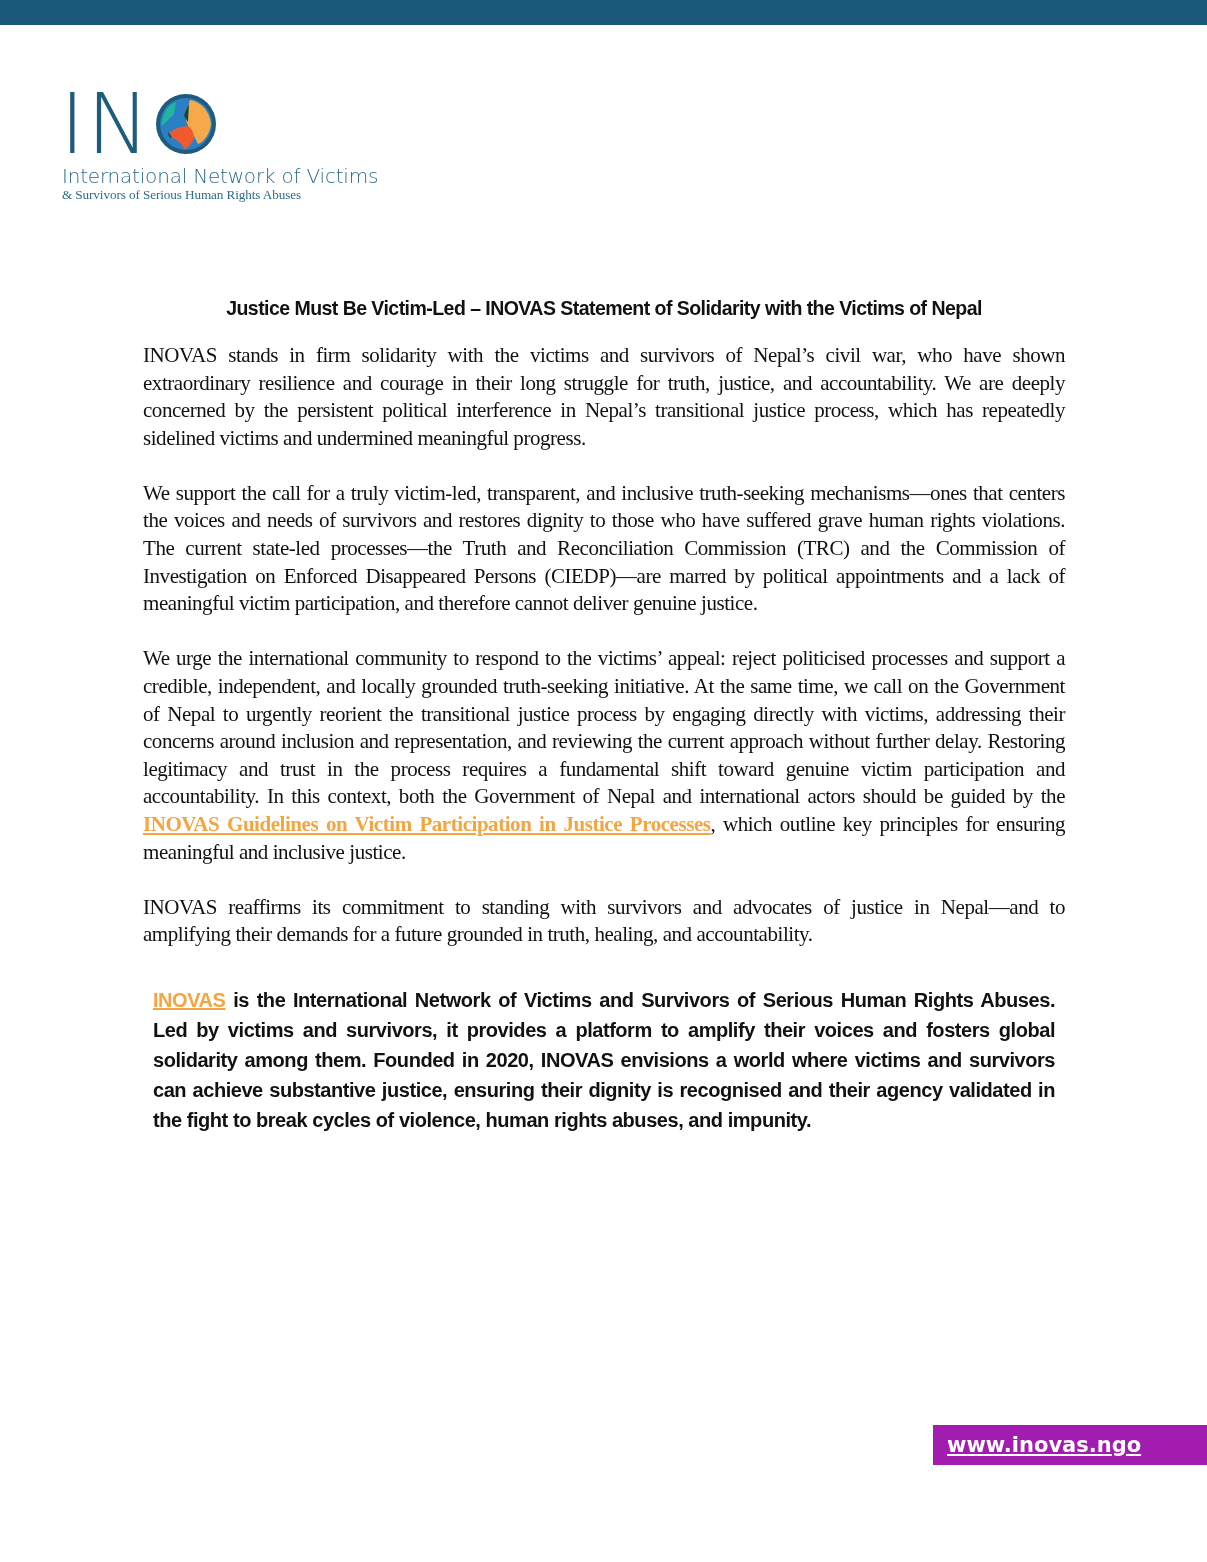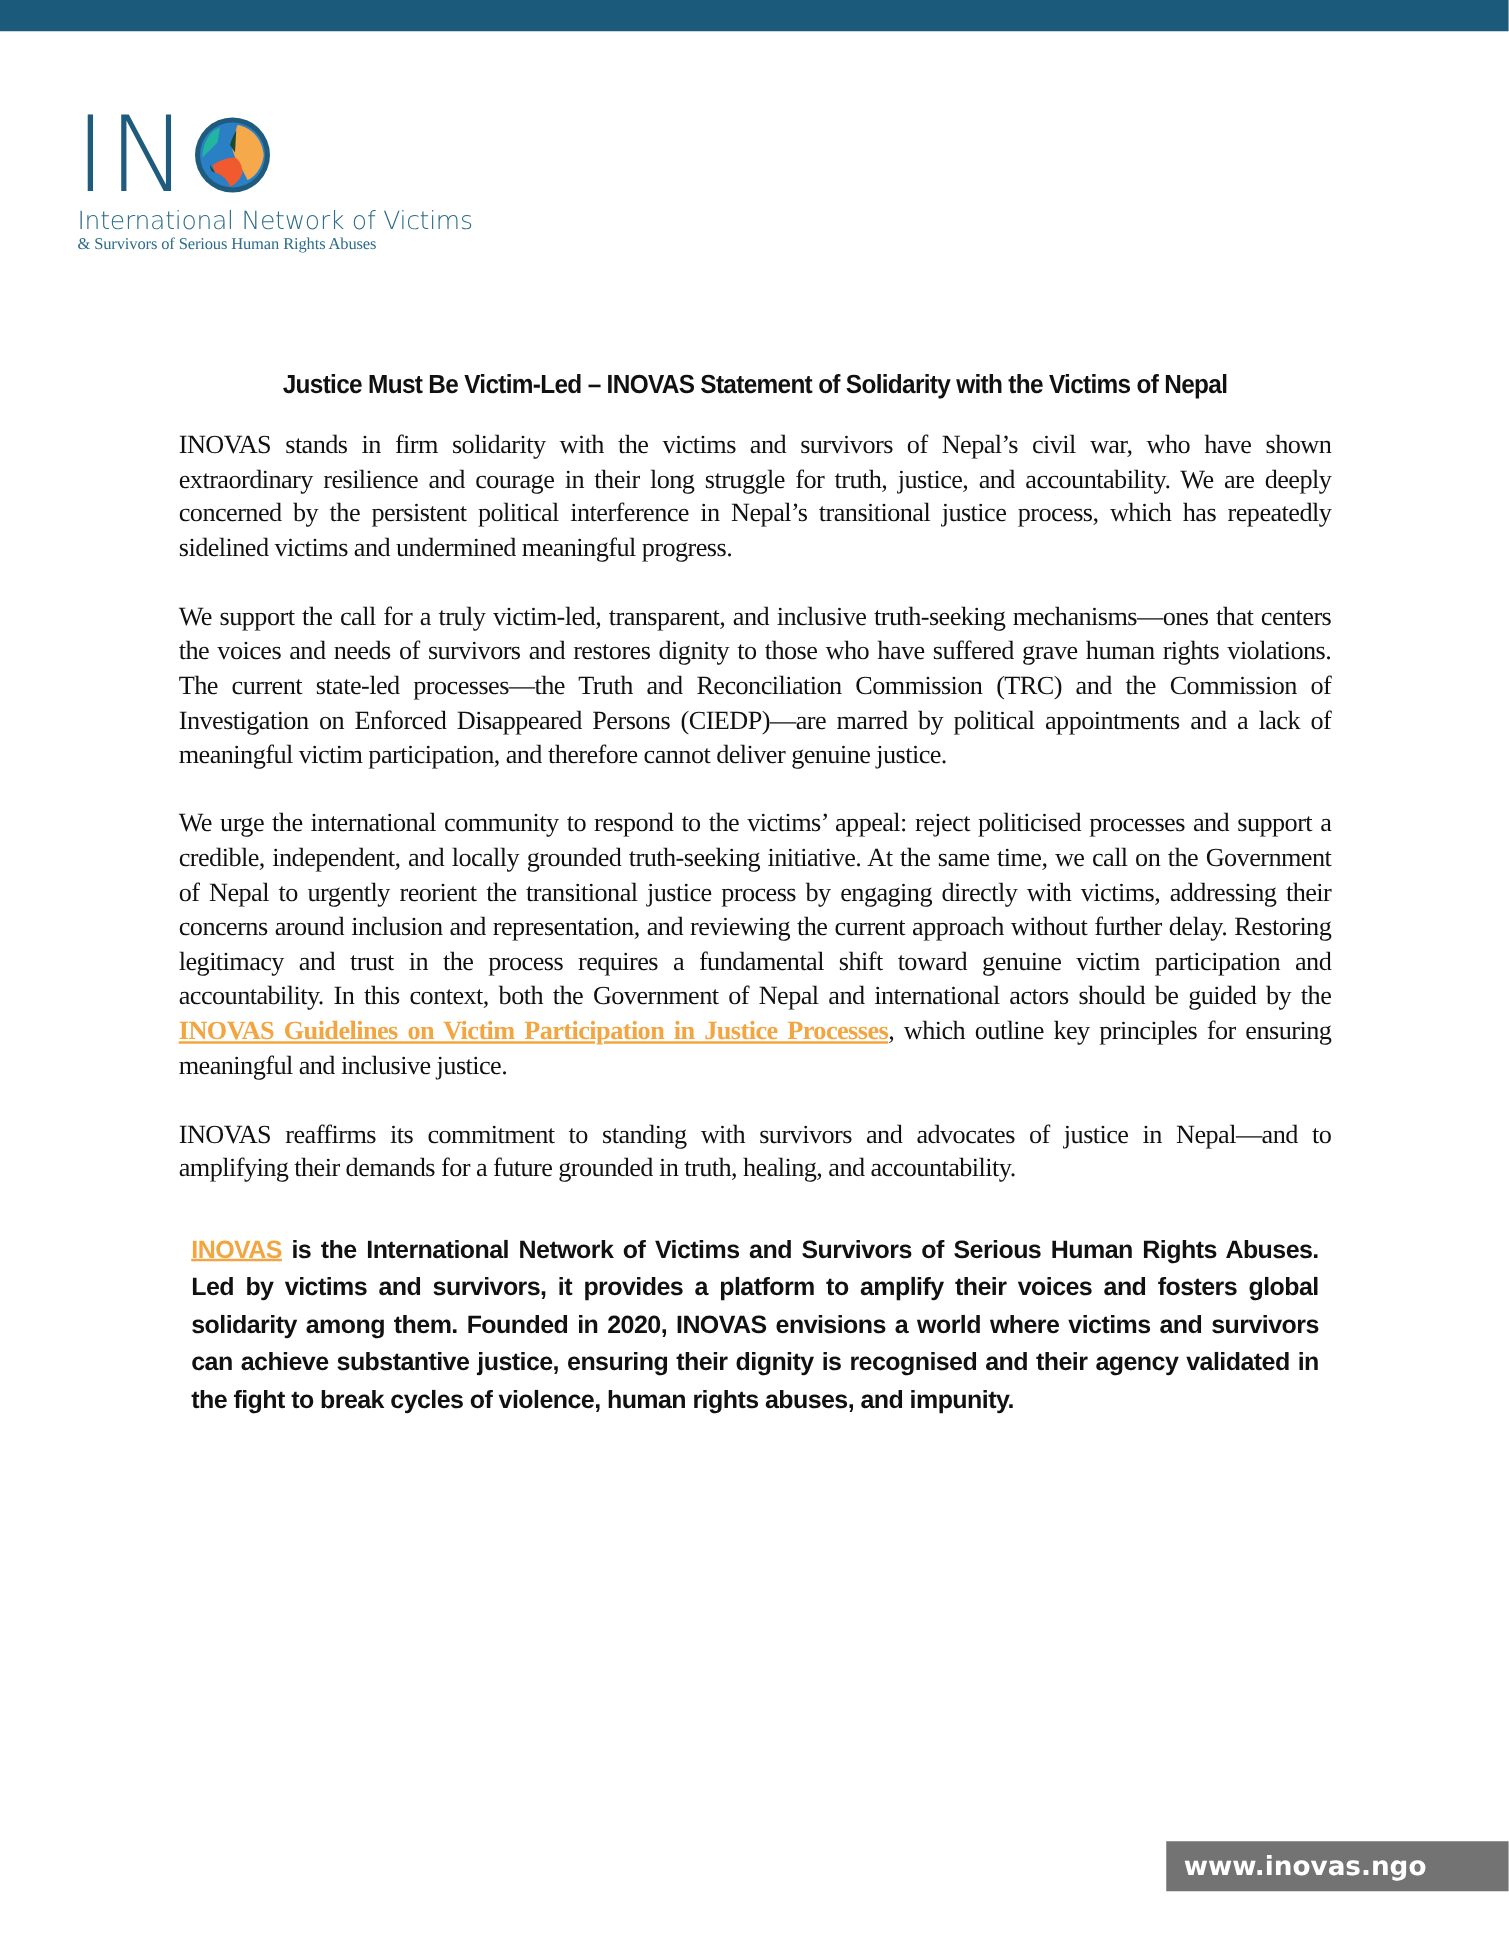--- a/index.html
+++ b/index.html
@@ -19,23 +19,23 @@
   .content { position: absolute; left: 143px; top: 294px; width: 922px; }
   .title { text-align: center; font-weight: bold; font-size: 21px; line-height: 28px; margin: 0;
            letter-spacing: -0.6px; transform: scaleX(0.93); }
   .date { text-align: center; font-style: italic; font-size: 19px; margin: 16px 0 0 0; line-height: 28px;
           letter-spacing: -0.4px; }
   p.body { margin: 0; text-align: justify; font-size: 21px; line-height: 27.6px; letter-spacing: -0.45px; font-family: Liberation Serif, serif; }
   .p1 { margin-top: 20px !important; }
   .gap { height: 27.5px; }
   .link { color: #f2a541; font-weight: bold; text-decoration: underline; }
   p.about { margin: 10px; text-align: justify; font-weight: bold; font-size: 20px; line-height: 30px; letter-spacing: -0.45px; }
-  .footer-box { position: absolute; left: 933px; top: 1473px; width: 274px; height: 40px; background: #737373;
+  .footer-box { position: absolute; left: 933px; top: 1425px; width: 274px; height: 40px; background: #a21caf;
                 color: #fff; font-weight: bold; font-size: 21px; line-height: 40px; padding-left: 14px; box-sizing: border-box;
-                font-family: "DejaVu Sans", sans-serif; }
+                font-family: "DejaVu Sans", sans-serif; text-decoration: underline; }
 </style>
 </head>
 <body>
 
 <div class="topbar"></div>
 
 <div class="logo">
   <div class="logo-word">
     <span>IN</span>
     <svg class="globe" viewBox="0 0 64 64">

